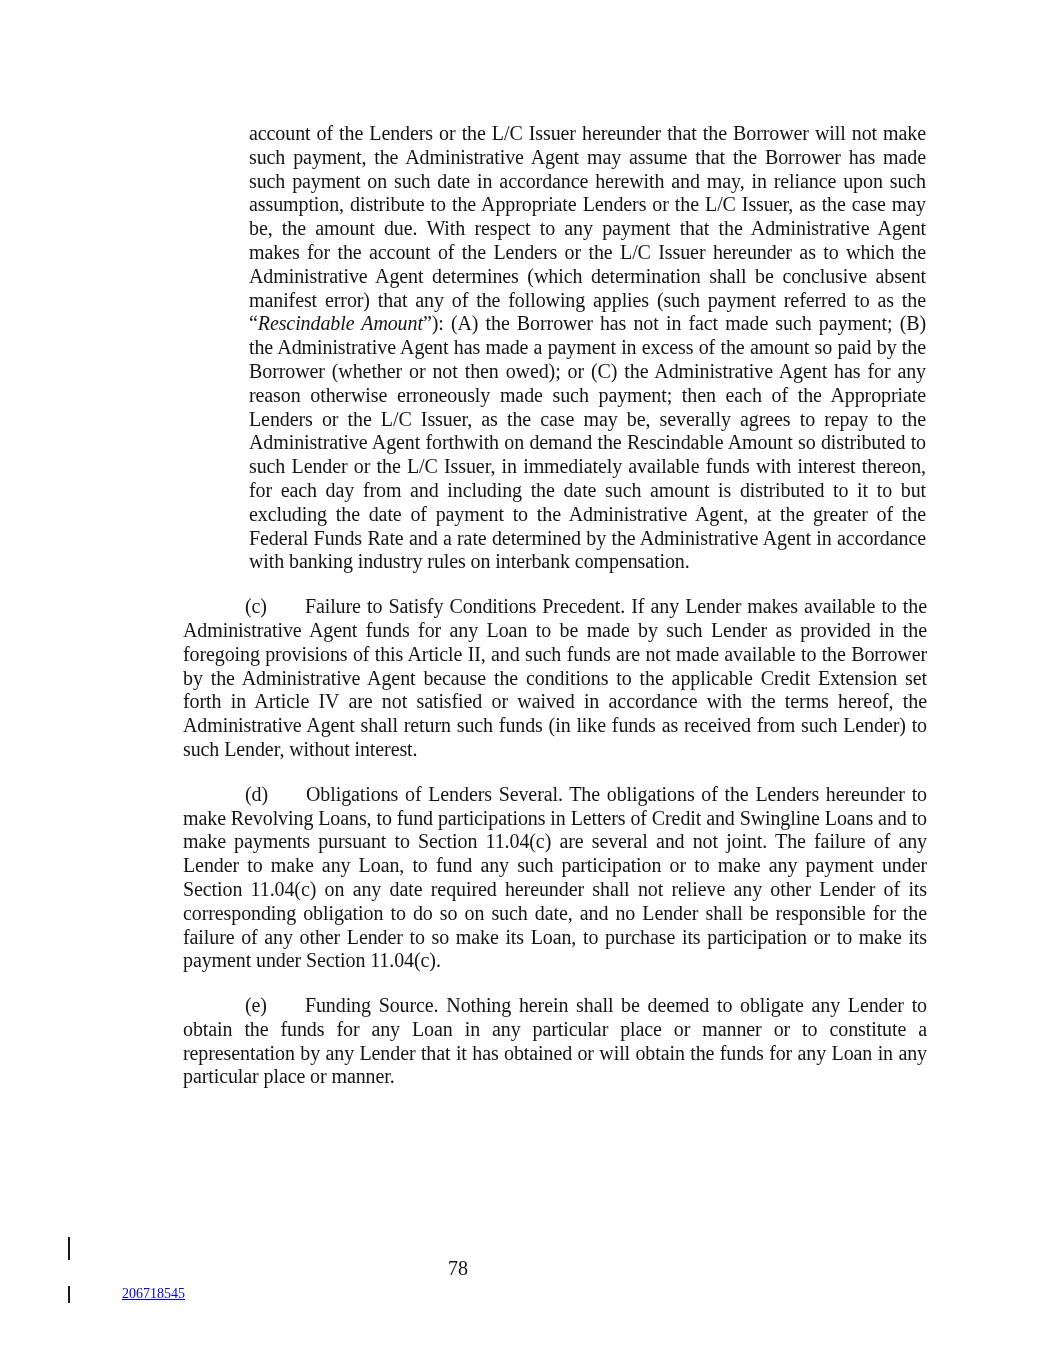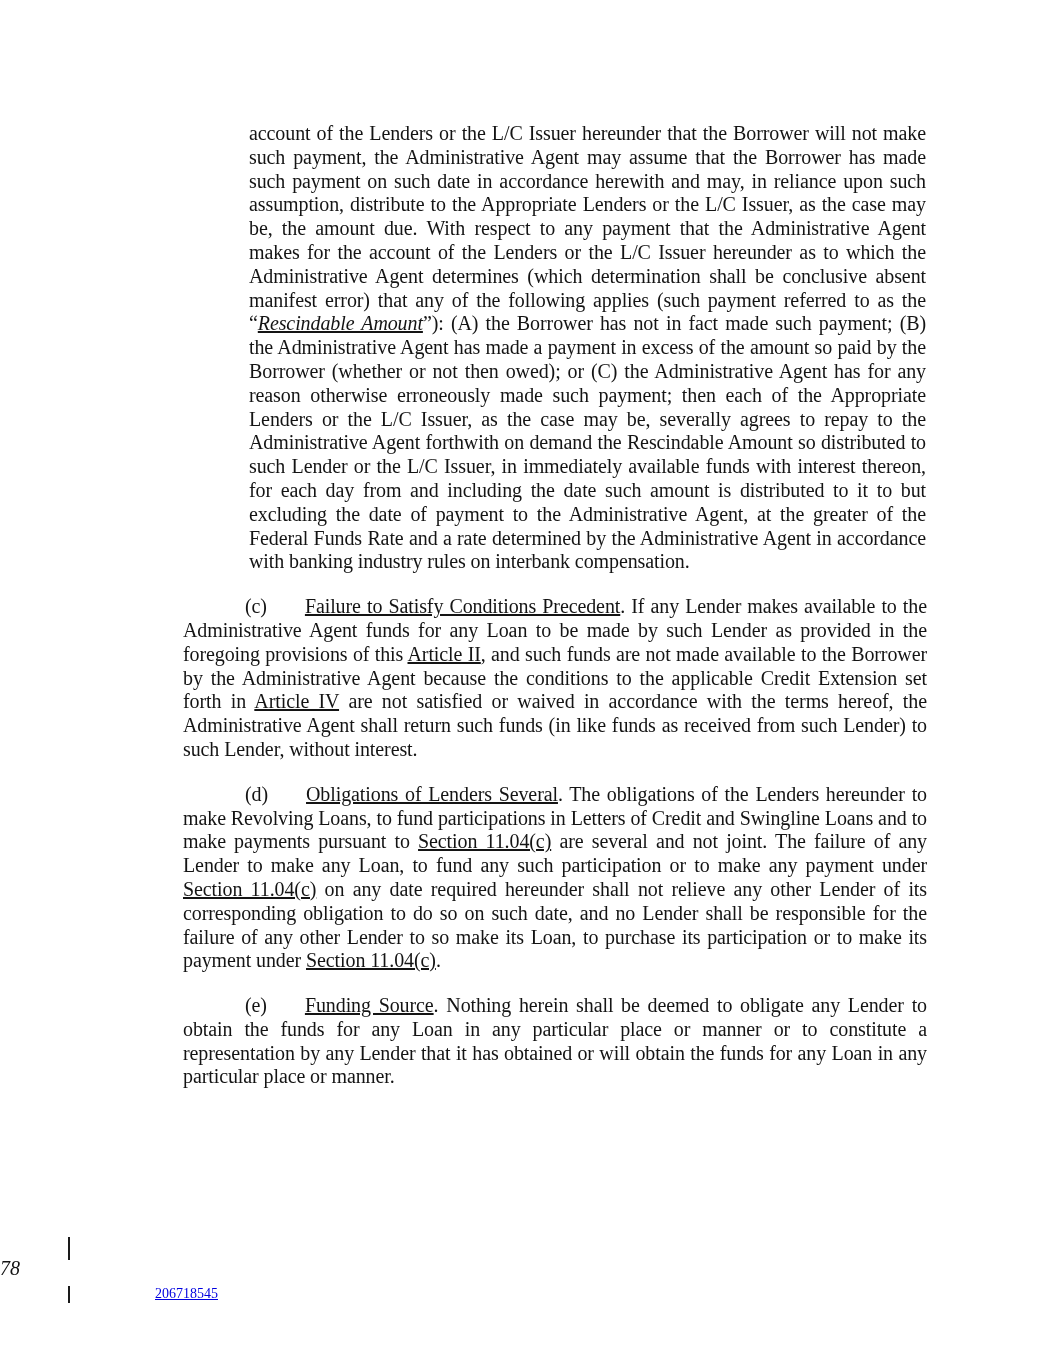--- a/index.html
+++ b/index.html
@@ -21,28 +21,27 @@
     width: 744px;
     font-size: 20px;
     letter-spacing: -0.1px;
     line-height: 23.8px;
     text-align: justify;
   }
   .doc-body p { margin: 0 0 21px 0; }
   p.block-indent { margin-left: 66px; margin-right: 1px; }
   p.first-indent { text-indent: 62px; }
   .tab { display: inline-block; width: 38px; }
-  .un { text-decoration: underline; }
+  .un { }
   .it { font-style: italic; }
   .page-number {
     position: absolute;
     left: 0; top: 1257px; width: 916px;
-    text-align: left;
+    text-align: center;
     font-size: 20px;
-    font-style: italic;
   }
   .doc-number {
     position: absolute;
     left: 122px; top: 1286px;
     font-size: 14px;
     text-decoration: underline;
     cursor: pointer;
   }
   .change-bar {
     position: absolute;
@@ -63,15 +62,15 @@
       <p class="first-indent"><span>(c)</span><span class="tab"></span><span class="un">Failure to Satisfy Conditions Precedent</span><span>. If any Lender makes available to the Administrative Agent funds for any Loan to be made by such Lender as provided in the foregoing provisions of this </span><span class="un">Article II</span><span>, and such funds are not made available to the Borrower by the Administrative Agent because the conditions to the applicable Credit Extension set forth in </span><span class="un">Article IV</span><span> are not satisfied or waived in accordance with the terms hereof, the Administrative Agent shall return such funds (in like funds as received from such Lender) to such Lender, without interest.</span></p>
       <p class="first-indent"><span>(d)</span><span class="tab"></span><span class="un">Obligations of Lenders Several</span><span>. The obligations of the Lenders hereunder to make Revolving Loans, to fund participations in Letters of Credit and Swingline Loans and to make payments pursuant to </span><span class="un">Section 11.04(c)</span><span> are several and not joint. The failure of any Lender to make any Loan, to fund any such participation or to make any payment under </span><span class="un">Section 11.04(c)</span><span> on any date required hereunder shall not relieve any other Lender of its corresponding obligation to do so on such date, and no Lender shall be responsible for the failure of any other Lender to so make its Loan, to purchase its participation or to make its payment under </span><span class="un">Section 11.04(c)</span><span>.</span></p>
       <p class="first-indent"><span>(e)</span><span class="tab"></span><span class="un">Funding Source</span><span>. Nothing herein shall be deemed to obligate any Lender to obtain the funds for any Loan in any particular place or manner or to constitute a representation by any Lender that it has obtained or will obtain the funds for any Loan in any particular place or manner.</span></p>
     </main>
 
   <div class="change-bar bar-1"></div>
   <div class="change-bar bar-2"></div>
 
   <div class="page-number">78</div>
 
-  <a class="doc-number" style="color: rgb(0, 0, 224); margin-left: 33px;">206718545</a>
+  <a class="doc-number" style="color: rgb(0, 0, 224);">206718545</a>
 
 </div>
 
 </body></html>

